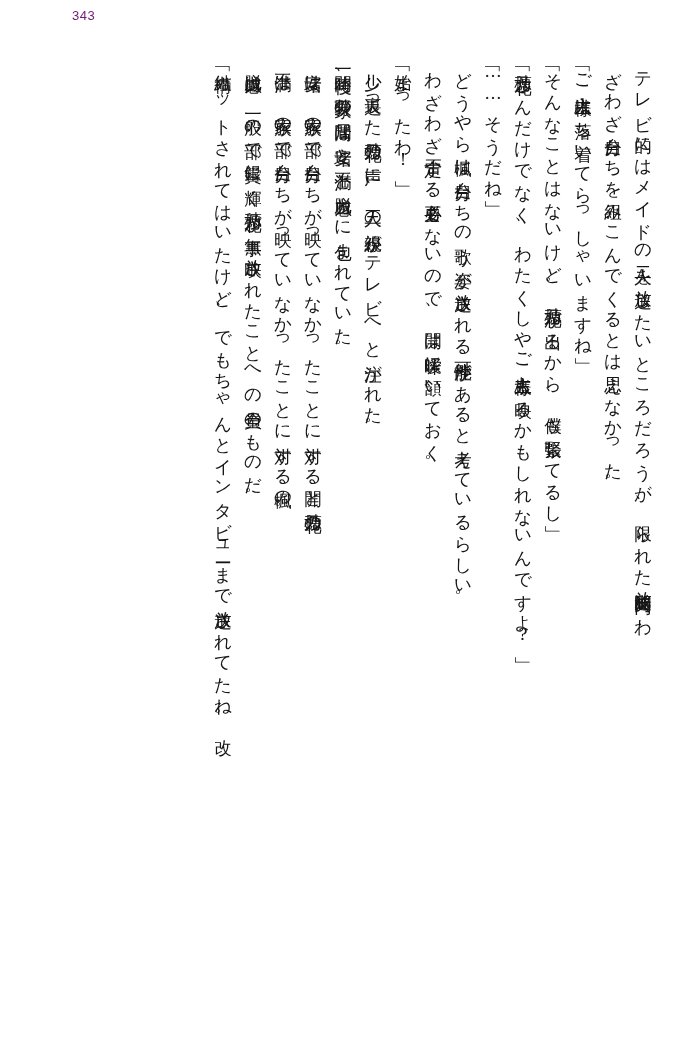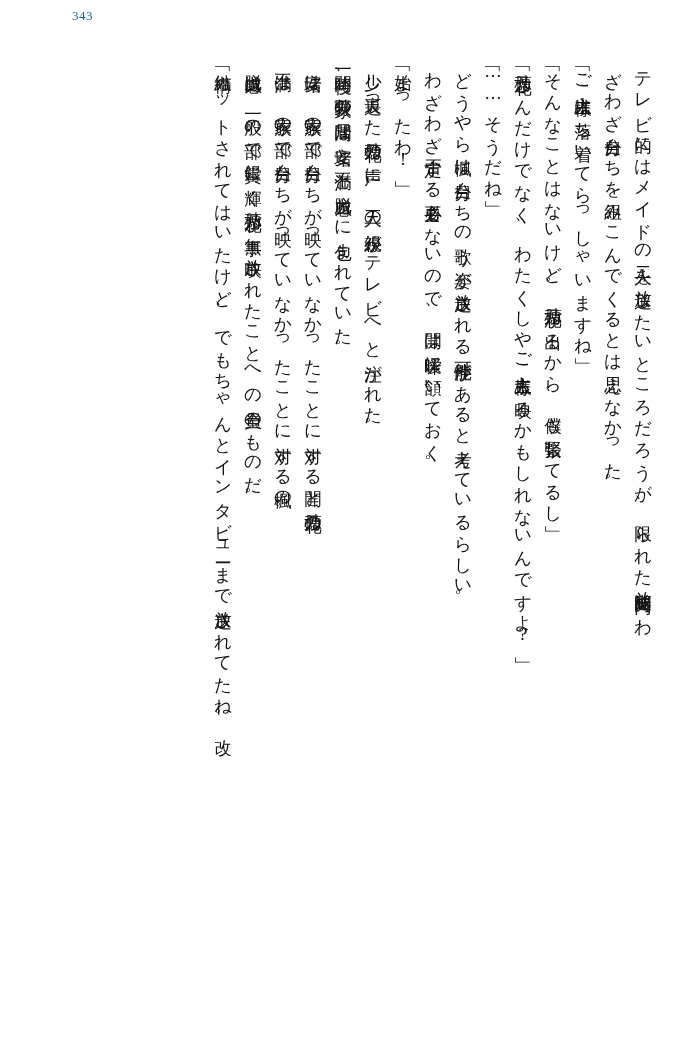--- a/index.html
+++ b/index.html
@@ -22,22 +22,22 @@
     background: #ffffff;
   }
 
   
   #page-number {
     position: absolute;
     top: 8px;
     left: 72px;
     font-size: 13px;
     letter-spacing: 0.5px;
-    font-family: Liberation Serif, serif;
-    color: #0369a1;
+    font-family: Liberation Sans, sans-serif;
+    color: #701a75;
   }
 
   
   #text-body {
     position: absolute;
     top: 60px;
     right: 42px;
     left: 36px;
     height: 930px;
     display: flex;

